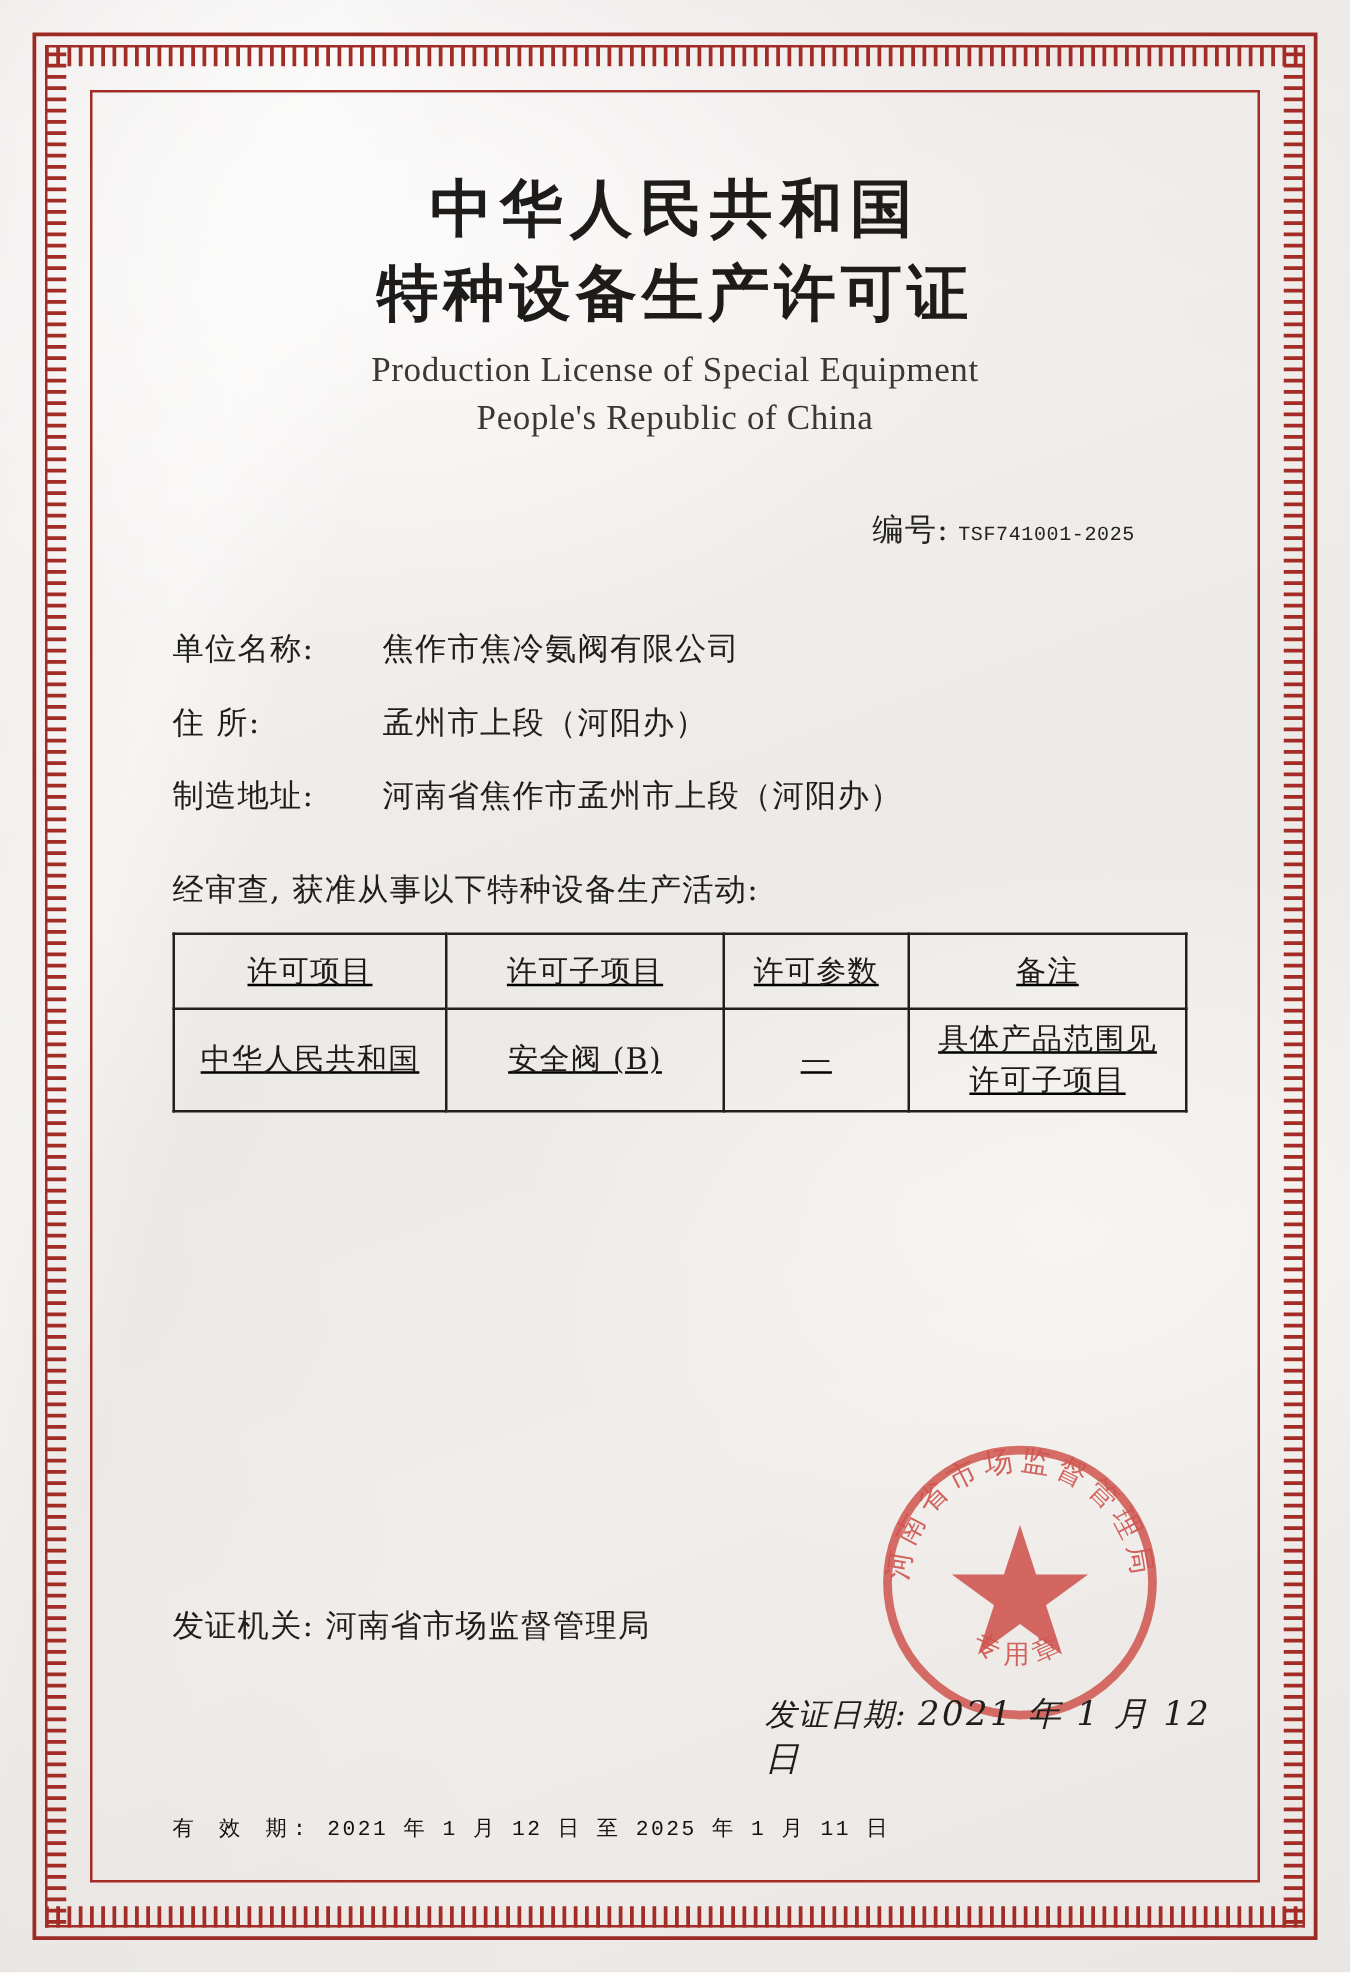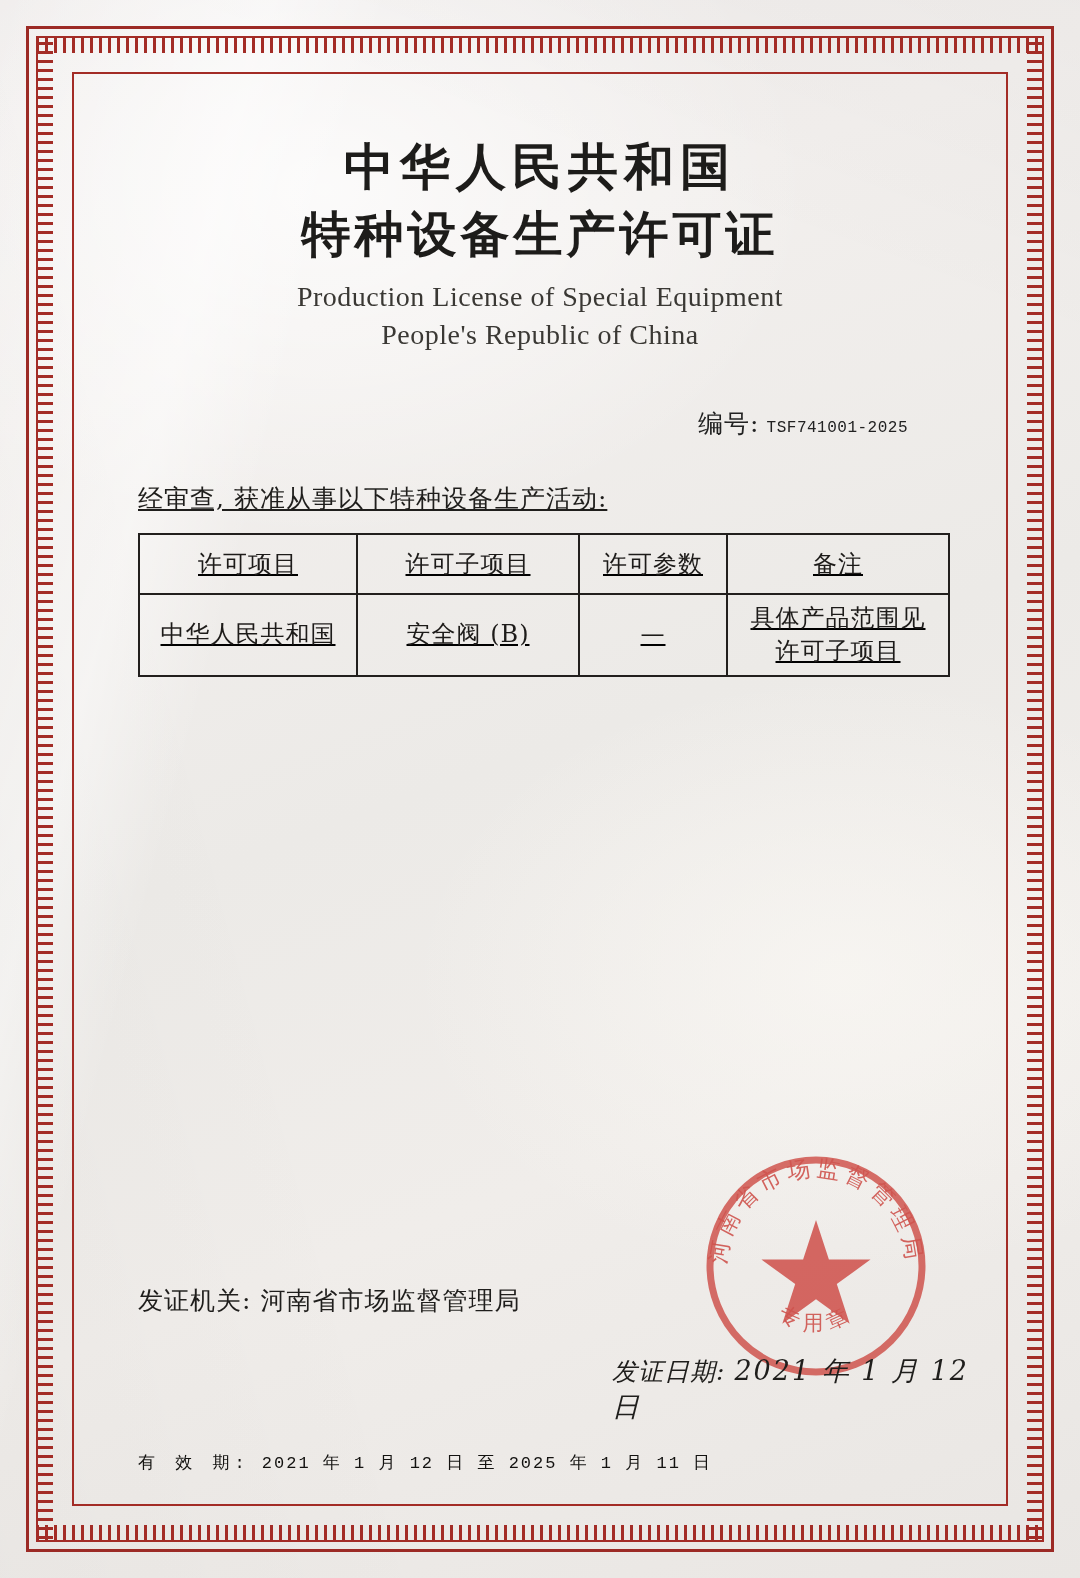--- a/index.html
+++ b/index.html
@@ -156,21 +156,20 @@
     letter-spacing: 1px;
   }
 
   .scope-line {
     margin-top: 42px;
     padding-left: 42px;
     font-size: 25px;
     color: #1f1e1c;
     font-family: "DejaVu Serif", "Liberation Serif", serif;
     letter-spacing: 1px;
-    text-decoration: underline;
   }
 
   table.license-table {
     margin-top: 18px;
     margin-left: 42px;
     width: 810px;
     border-collapse: collapse;
     table-layout: fixed;
     text-decoration: underline;
   }
@@ -267,20 +266,34 @@
       <div class="title-cn line2">特种设备生产许可证</div>
       <div class="title-en line1">Production License of Special Equipment</div>
       <div class="title-en line2">People's Republic of China</div>
     </div>
 
     <div class="serial-row">
       <span class="serial-label">编号:</span>
       <span class="serial-value">TSF741001-2025</span>
     </div>
 
+    <div class="fields">
+      <div class="field-row">
+        <span class="field-label">单位名称:</span>
+        <span class="field-value">焦作市焦冷氨阀有限公司</span>
+      </div>
+      <div class="field-row">
+        <span class="field-label spaced">住    所:</span>
+        <span class="field-value">孟州市上段（河阳办）</span>
+      </div>
+      <div class="field-row">
+        <span class="field-label">制造地址:</span>
+        <span class="field-value">河南省焦作市孟州市上段（河阳办）</span>
+      </div>
+    </div>
 
     <div class="scope-line">经审查, 获准从事以下特种设备生产活动:</div>
 
     <table class="license-table">
       <colgroup>
         <col class="col-1">
           <col class="col-2">
           <col class="col-3">
           <col class="col-4">
       </colgroup>

